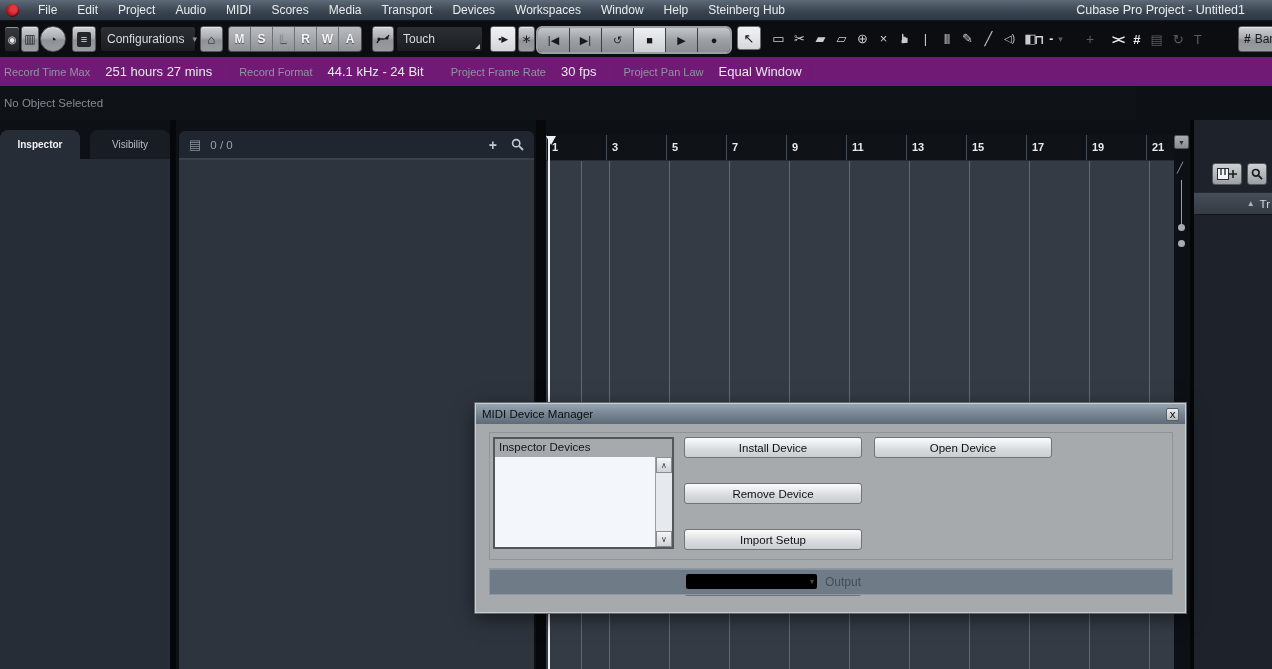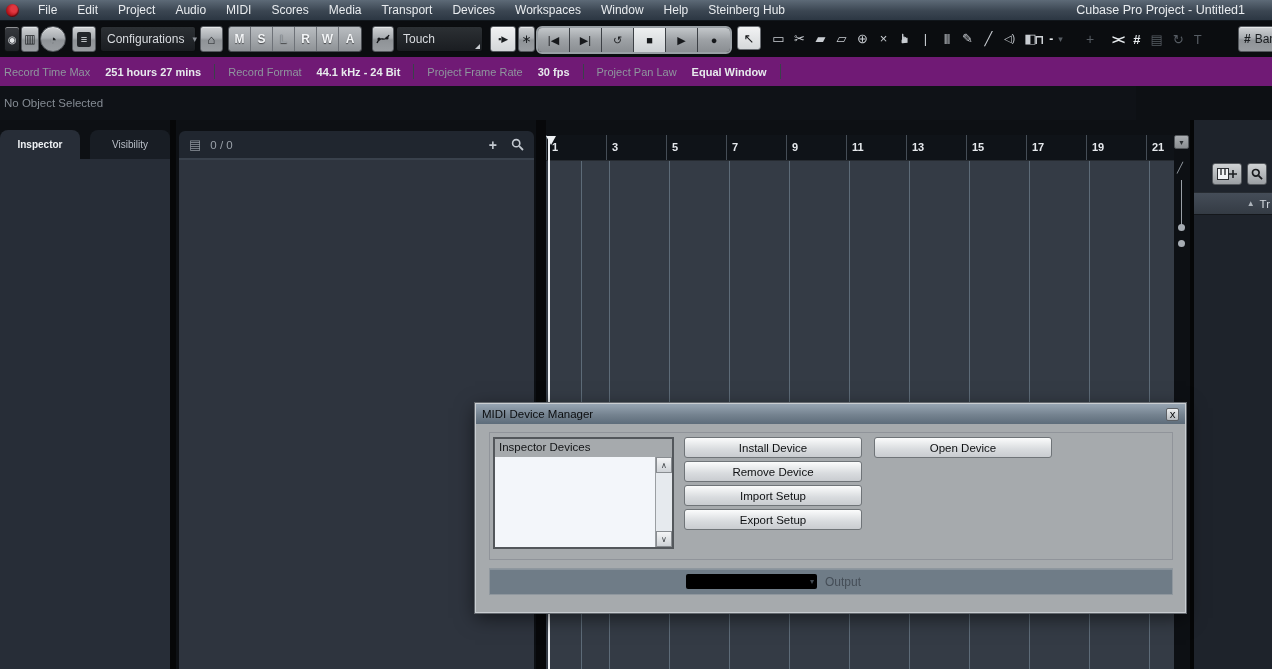--- a/index.html
+++ b/index.html
@@ -54,21 +54,21 @@
     display:flex; align-items:center; justify-content:center; height:26px; cursor:default; }
   .flaticon.dim { color:#565c63; font-weight:normal; }
   .chip { background:#23262a; border-radius:2px; padding:1px 4px; color:#e8ebee; font-size:11px; line-height:13px; }
   .glyph-sm { font-size:9px; }
 
   
   .statusbar { position:absolute; left:0; top:57px; width:1272px; height:29px; background:#701a75;
     display:flex; align-items:center; padding-left:4px; }
   .sb-item { display:flex; align-items:center; }
   .sb-label { color:#8f969e; font-size:11px; margin-right:15px; }
-  .sb-value { color:#e7eaed; font-size:11px; font-weight:bold; }
+  .sb-value { color:#e7eaed; font-size:13px; font-weight:normal; }
   .sb-sep { width:1px; height:15px; background:#3a414a; margin:0 13px; }
 
   
   .infoline { position:absolute; left:0; top:86px; width:1136px; height:34px; background:#0f1217; }
   .infoline span { position:absolute; left:4px; top:11px; font-size:11.5px; color:#848b93; }
 
   
   .main { position:absolute; left:0; top:120px; width:1272px; height:549px; background:#0d1014; }
 
   .sidebar { position:absolute; left:0; top:0; width:170px; height:100%; }
@@ -135,21 +135,21 @@
   .dlg-body { position:relative; height:188px; }
   .groupbox { position:absolute; left:13px; top:8px; width:684px; height:128px; border:1px solid #90949a; }
   .listwidget { position:absolute; left:17px; top:13px; width:181px; height:112px; border:2px solid #53575b;
     display:flex; flex-direction:column; }
   .lw-title { height:18px; background:#a6aaad; color:#121416; font-size:11.5px; padding:2px 0 0 4px; }
   .lw-list { position:relative; flex:1; background:#f3f6fa; }
   .lw-scroll { position:absolute; right:0; top:0; bottom:0; width:17px; background:#e6eaee; border-left:1px solid #9a9ea2; }
   .lw-arrow { position:absolute; left:0; width:16px; height:16px; background:linear-gradient(#f4f5f6,#cfd3d7);
     border:1px solid #898d91; color:#3a3e42; font-size:8px; display:flex; align-items:center; justify-content:center; cursor:default; }
   .lw-arrow.up { top:0; } .lw-arrow.down { bottom:0; }
-  .btncol { position:absolute; left:208px; top:13px; display:flex; flex-direction:column; gap:3px; }
+  .btncol { position:absolute; left:208px; top:13px; display:flex; flex-direction:column; gap:25px; }
   .dbtn { width:178px; height:21px; border:1px solid #6f7478; border-radius:3px; cursor:default;
     background:linear-gradient(#fbfcfc,#d8dbde 60%,#c9ccd0); color:#0e1012; font-size:11.5px;
     font-family:"Liberation Sans","DejaVu Sans",sans-serif; }
   .openbtn { position:absolute; left:398px; top:13px; }
   .bottombar { position:absolute; left:13px; top:144px; width:684px; height:27px; background:#6f7c87;
     border:1px solid #8f979e; box-shadow:inset 0 1px 0 rgba(255,255,255,.18); display:flex; align-items:center; }
   .outdrop { position:relative; margin-left:196px; width:131px; height:15px; background:#000; border-radius:2px; cursor:default; }
   .outdrop .caret { position:absolute; right:3px; top:3px; font-size:8px; color:#434b53; }
   .outlabel { margin-left:8px; color:#454e57; font-size:12px; }
 

